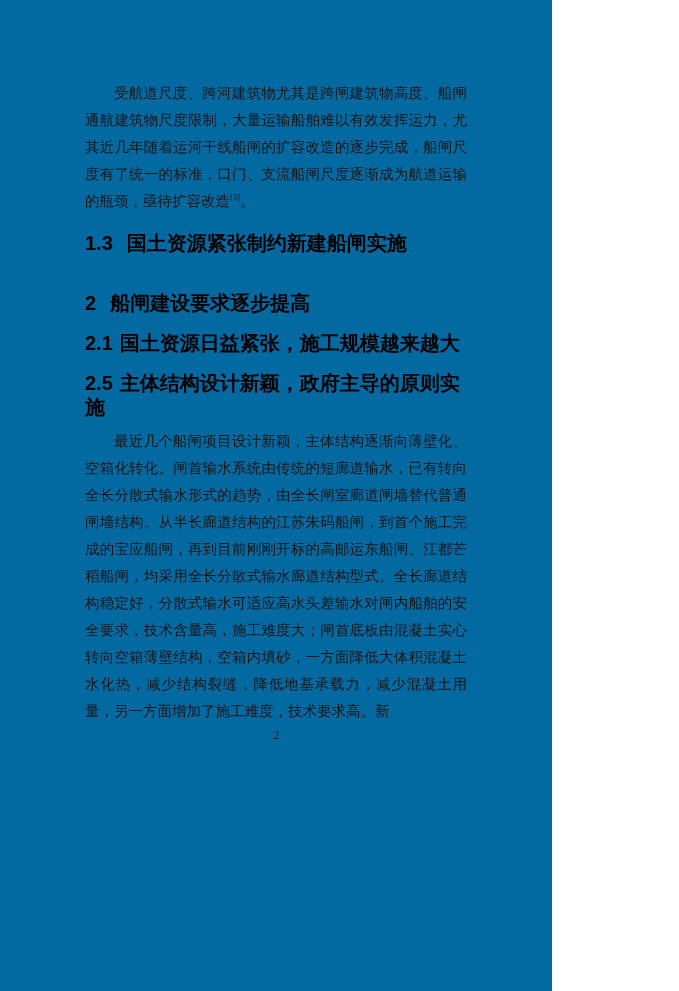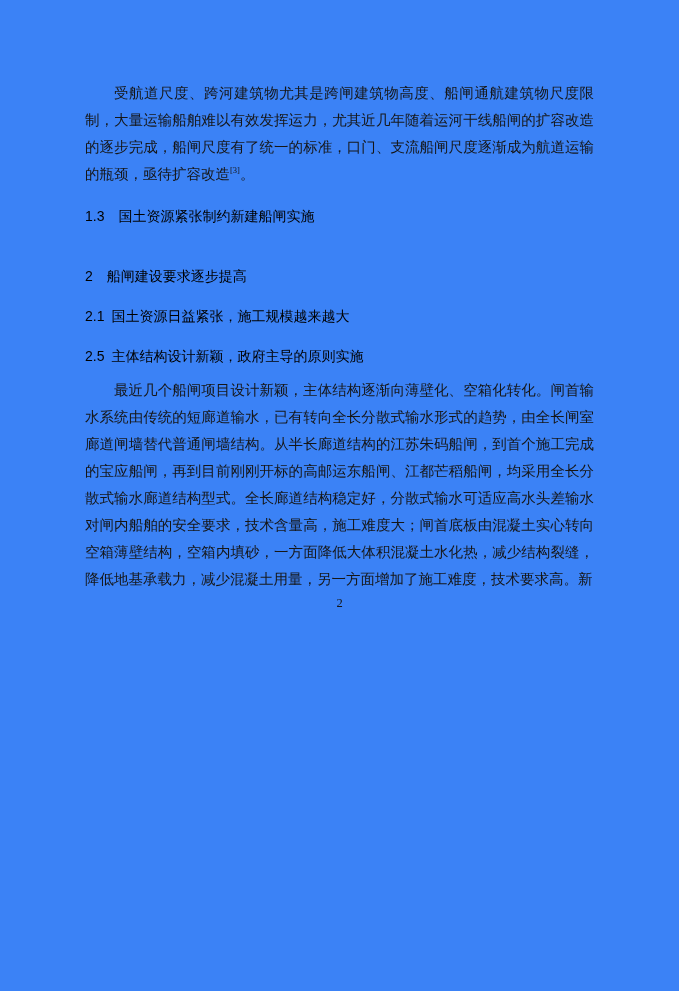--- a/index.html
+++ b/index.html
@@ -3,45 +3,45 @@
 <meta charset="utf-8">
 <style>
   html, body {
     margin: 0;
     padding: 0;
     background: #ffffff;
   }
   .page {
     position: relative;
     box-sizing: border-box;
-    width: 679px;
+    width: 552px;
     height: 991px;
-    background: #3b82f6;
+    background: #0369a1;
     padding: 80px 85px 0 85px;
     font-family: "Liberation Serif", "DejaVu Serif", serif;
     font-size: 14.5px;
     line-height: 27px;
     color: #161616;
     overflow: hidden;
   }
   .para {
     margin: 0;
     text-align: justify;
     text-indent: 2em;
     word-break: break-all;
   }
   .para sup {
     font-size: 8.5px;
     line-height: 0;
     vertical-align: super;
   }
   .heading {
     font-family: "Liberation Sans", "DejaVu Sans", sans-serif;
-    font-weight: normal;
-    font-size: 14px;
+    font-weight: bold;
+    font-size: 20px;
     line-height: 24px;
     color: #000000;
     margin: 16px 0 9px 0;
   }
   .heading.mt-lg {
     margin-top: 36px;
   }
   .heading .hnum { display: inline-block; }
   .gap-wide .hnum { margin-right: 14px; }
   .gap-narrow .hnum { margin-right: 7px; }

